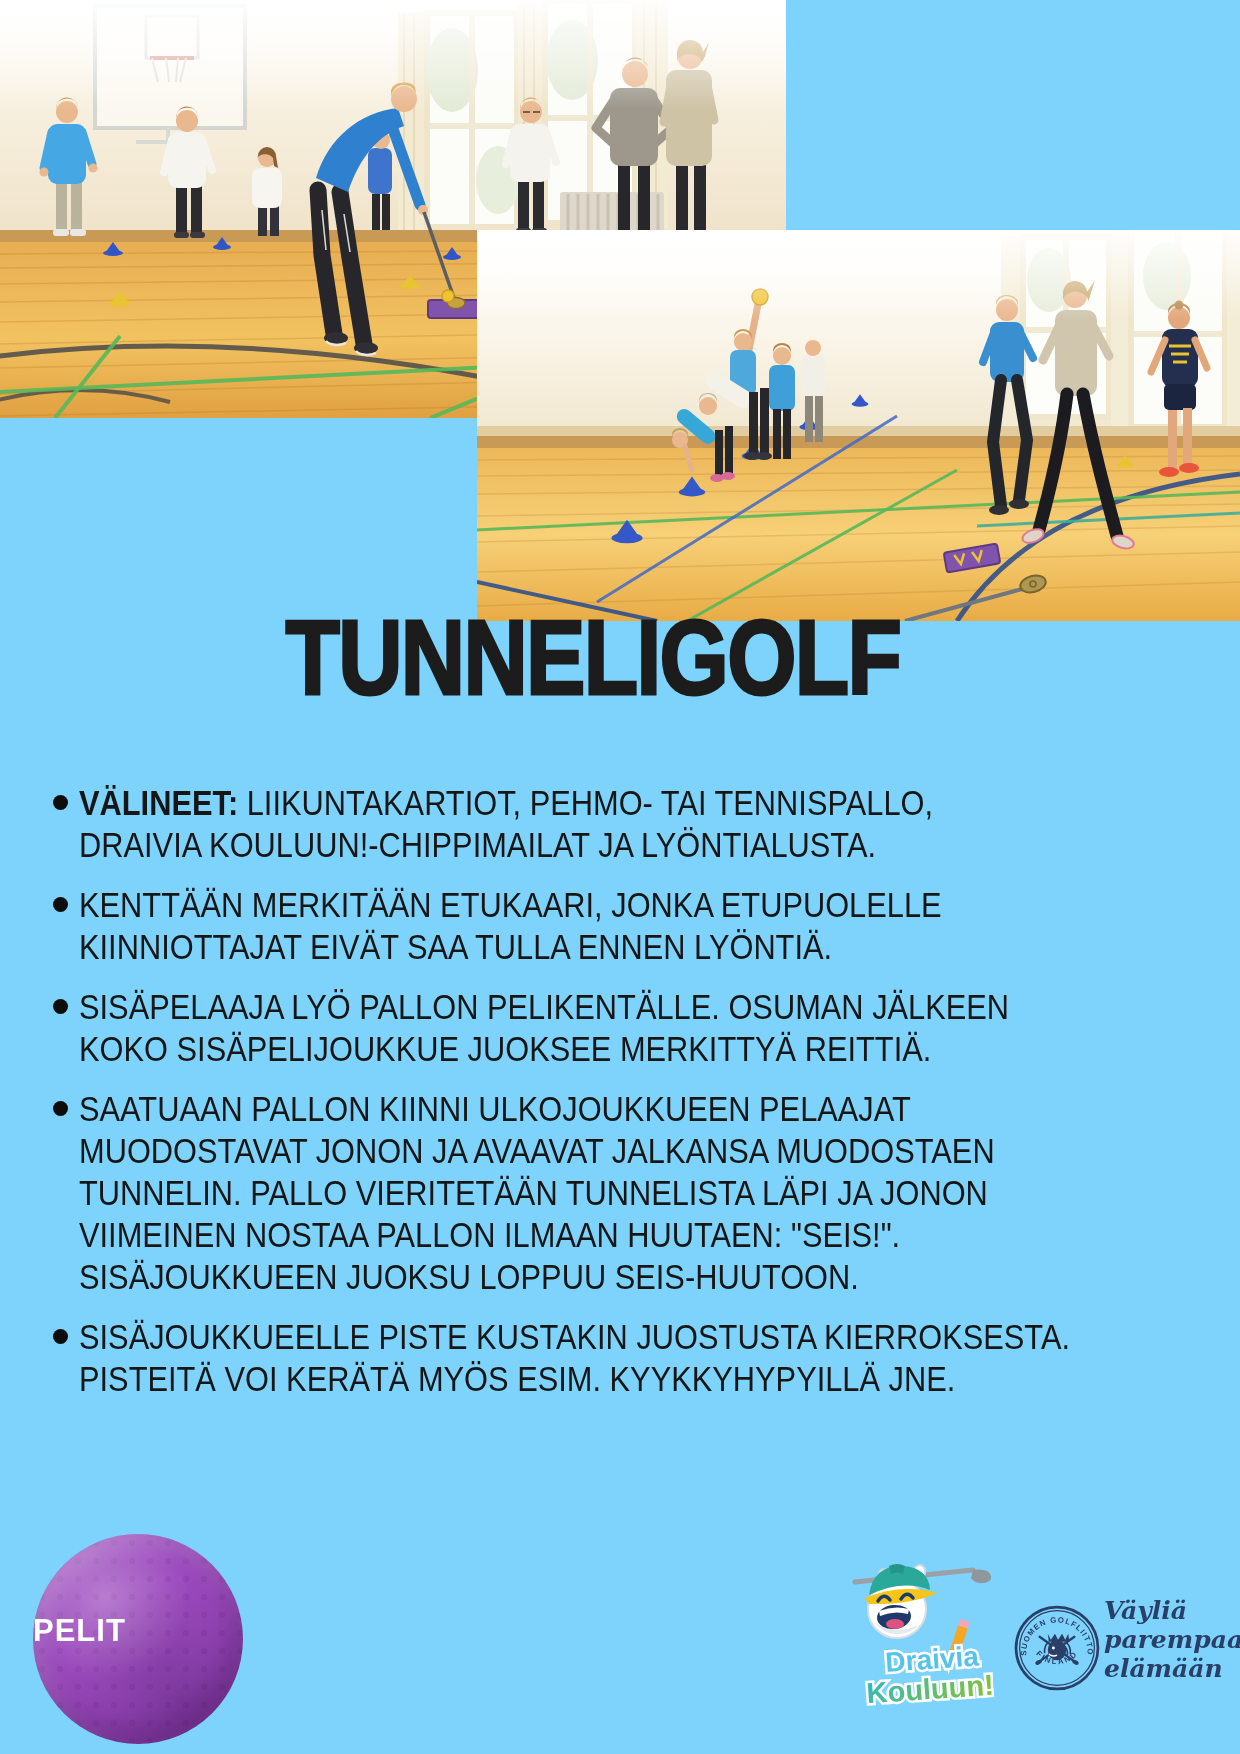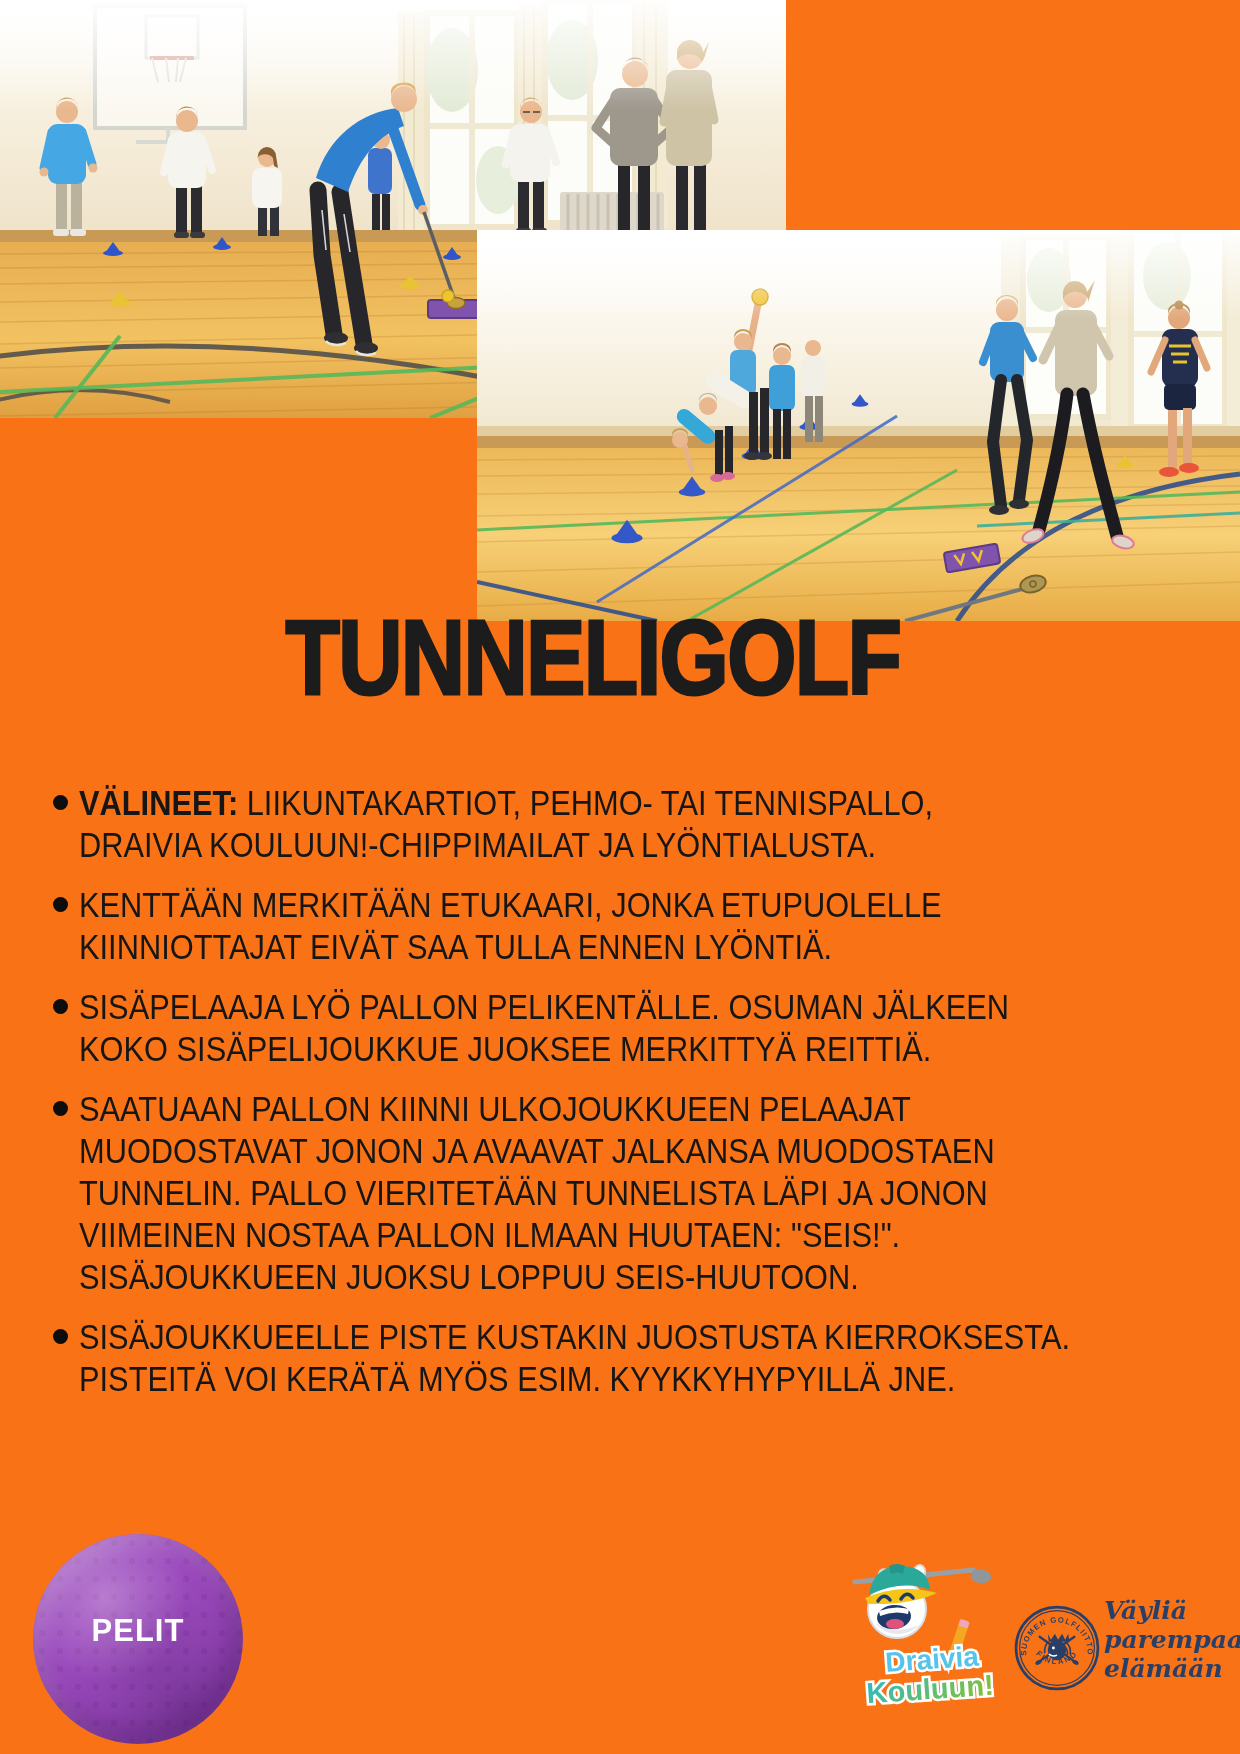--- a/index.html
+++ b/index.html
@@ -1,16 +1,16 @@
 <!DOCTYPE html>
 <html><head>
 <meta charset="utf-8">
 <style>
   html,body{margin:0;padding:0;background:#fff;}
-  #page{position:relative;width:1240px;height:1754px;background:#f97316;overflow:hidden;
+  #page{position:relative;width:1240px;height:1754px;background:#7dd3fc;overflow:hidden;
         font-family:"Liberation Sans",sans-serif;color:#111;}
   
   .photo{position:absolute;display:block;}
   #photo1{left:0;top:0;width:786px;height:418px;}
   #photo2{left:477px;top:230px;width:763px;height:391px;}
   
   #title{position:absolute;left:0;top:604px;width:100%;text-align:center;
          font-weight:bold;font-size:106px;line-height:1.0;color:#1c1c1c;
          letter-spacing:-2px;-webkit-text-stroke:3px #1c1c1c;}
   #title .squeeze{display:inline-block;transform:translateX(-27px) scaleX(0.84);transform-origin:center top;white-space:nowrap;}
@@ -24,21 +24,21 @@
   
   #pelit-ball{position:absolute;left:33px;top:1534px;width:210px;height:210px;border-radius:50%;
     background:
       radial-gradient(circle at 34% 30%, rgba(255,255,255,0.28), rgba(255,255,255,0) 42%),
       radial-gradient(circle 5px at 9px 9px, rgba(60,10,80,0.10) 60%, rgba(0,0,0,0) 62%),
       radial-gradient(circle at 70% 80%, #7e3a9e 0%, rgba(0,0,0,0) 55%),
       #9b49bd;
     background-size:auto,18px 18px,auto,auto;
     box-shadow:inset -10px -16px 28px rgba(70,20,95,0.45), inset 8px 10px 22px rgba(255,255,255,0.25);}
   #pelit-label{position:absolute;left:0;right:0;top:46%;transform:translateY(-50%);
-    text-align:center;color:#ffffff;font-weight:bold;font-size:31px;letter-spacing:1px;}
+    color:#ffffff;font-weight:bold;font-size:31px;letter-spacing:1px;}
   
   #draivia-logo{position:absolute;left:845px;top:1553px;width:168px;height:155px;}
   #golfliitto-seal{position:absolute;left:1014px;top:1605px;width:86px;height:86px;}
   #tagline{position:absolute;left:1104px;top:1596px;width:150px;
     font-family:"DejaVu Serif",serif;font-style:italic;font-weight:bold;
     font-size:25px;line-height:29px;color:#2a3f68;}
 </style>
 </head>
 <body>
 

